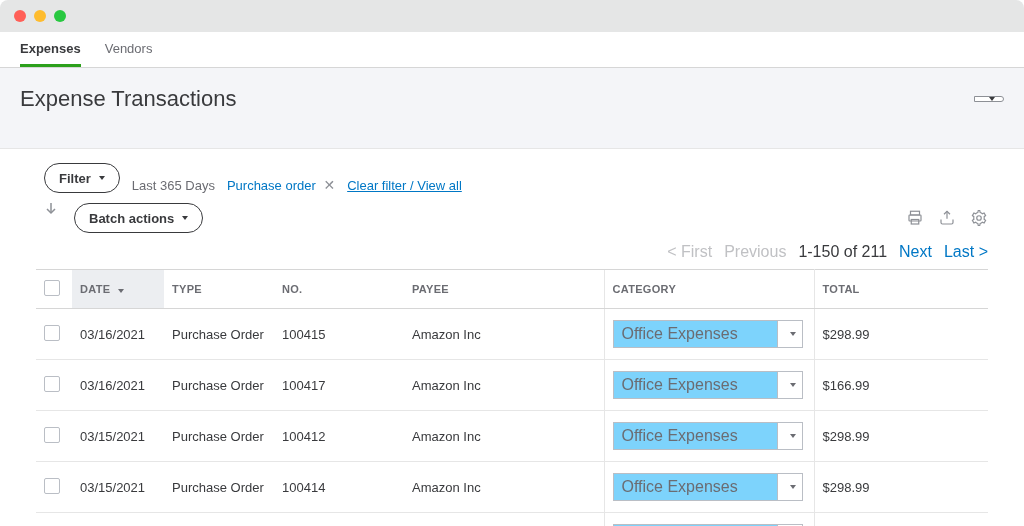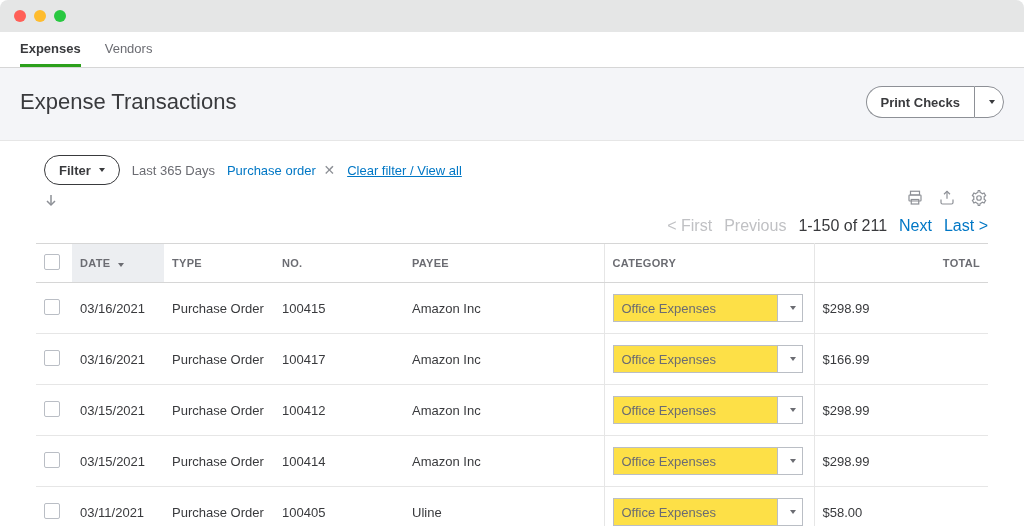--- a/index.html
+++ b/index.html
@@ -41,21 +41,21 @@
     border-bottom: 3px solid transparent;
   }
   .tab.active {
     color: #393a3d;
     font-weight: 600;
     border-bottom-color: #2ca01c;
   }
 
   .header-band {
     background: #f4f5f8;
-    padding: 18px 20px 22px;
+    padding: 18px 20px 36px;
     display: flex;
     align-items: center;
     border-bottom: 1px solid #e6e6e6;
   }
   .page-title {
     font-size: 22px;
     font-weight: 400;
     color: #393a3d;
     flex: 1;
   }
@@ -102,21 +102,21 @@
   }
   .chev-down {
     width:0;height:0;border-left:4px solid transparent;border-right:4px solid transparent;border-top:5px solid currentColor;display:inline-block;margin-left:6px;
   }
   .chev-down.small { border-left-width:3px;border-right-width:3px;border-top-width:4px; }
 
   .toolbar {
     padding: 14px 36px 6px 44px;
     position: relative;
   }
-  .row1 { display:flex; align-items:center; gap:12px; margin-bottom:4px;}
+  .row1 { display:flex; align-items:flex-end; gap:12px; margin-bottom:10px;}
   .pill {
     height: 30px;
     border: 1.5px solid #393a3d;
     border-radius: 16px;
     background:#fff;
     display:inline-flex;
     align-items:center;
     padding: 0 14px;
     font-size:13px;
     font-weight:600;
@@ -165,21 +165,21 @@
     font-size:11px;
     letter-spacing:0.3px;
     font-weight:700;
     color:#6b6c72;
     padding: 10px 8px;
     border-top:1px solid #d6d6d6;
     border-bottom:1px solid #d6d6d6;
     background:#fff;
   }
   thead th.date-col { background:#eceef1; }
-  thead th.total-col { text-align:right; }
+  thead th.total-col { }
   tbody td {
     padding: 11px 8px;
     border-bottom:1px solid #e6e6e6;
     font-size:13px;
     color:#393a3d;
     vertical-align:middle;
   }
   td.total-col { text-align:left; }
   td.cat-col { border-left:1px solid #e6e6e6; border-right:1px solid #e6e6e6; }
   th.cat-col { border-left:1px solid #e6e6e6; border-right:1px solid #e6e6e6; }
@@ -190,23 +190,23 @@
     display:flex;
     width: 190px;
     height: 28px;
   }
   .select-box .val {
     flex:1;
     border:1px solid #babec5;
     border-right:none;
     display:flex;align-items:center;
     padding:0 8px;
-    font-size:13px;
+    font-size:16px;
     color:#6b6c72;
-    background:#fde047;
+    background:#7dd3fc;
   }
   .select-box .dd {
     width:26px;
     border:1px solid #babec5;
     display:flex;align-items:center;justify-content:center;
     background:#fff;
     color:#6b6c72;
   }
 
   .col-check { width:36px; }
@@ -226,21 +226,20 @@
 </div>
 
 <div class="tabs-bar">
   <div class="tab active">Expenses</div>
   <div class="tab">Vendors</div>
 </div>
 
 <div class="header-band">
   <div class="page-title">Expense Transactions</div>
   <div class="split">
-    <div class="btn btn-outline seg-left">Print Checks</div>
     <div class="seg-right">
         <span class="chev-down small"></span>
       </div>
   </div>
 </div>
 
 <div class="toolbar">
   <div class="row1">
     <div class="pill">
       <span>Filter</span>
@@ -253,20 +252,24 @@
     </span>
     <span class="link u">Clear filter / View all</span>
   </div>
   <div class="row2">
     <span class="left-arrow">
       <svg width="14" height="18" viewBox="0 0 14 18" fill="none" stroke="currentColor" stroke-width="1.5">
           <path d="M7 2 v10"></path>
           <path d="M3 8 l4 4 l4 -4"></path>
         </svg>
     </span>
+    <div class="pill" style="margin-left:30px;">
+      <span>Batch actions</span>
+      <span class="chev-down small" style="margin-left:8px;"></span>
+    </div>
     <div class="toolbar-right">
       <span class="icon-btn">
         <svg width="18" height="18" viewBox="0 0 24 24" fill="none" stroke="currentColor" stroke-width="1.6">
             <rect x="6" y="3" width="12" height="5"></rect>
             <rect x="4" y="8" width="16" height="8" rx="1"></rect>
             <rect x="7" y="14" width="10" height="6"></rect>
           </svg>
       </span>
       <span class="icon-btn">
         <svg width="18" height="18" viewBox="0 0 24 24" fill="none" stroke="currentColor" stroke-width="1.6">

